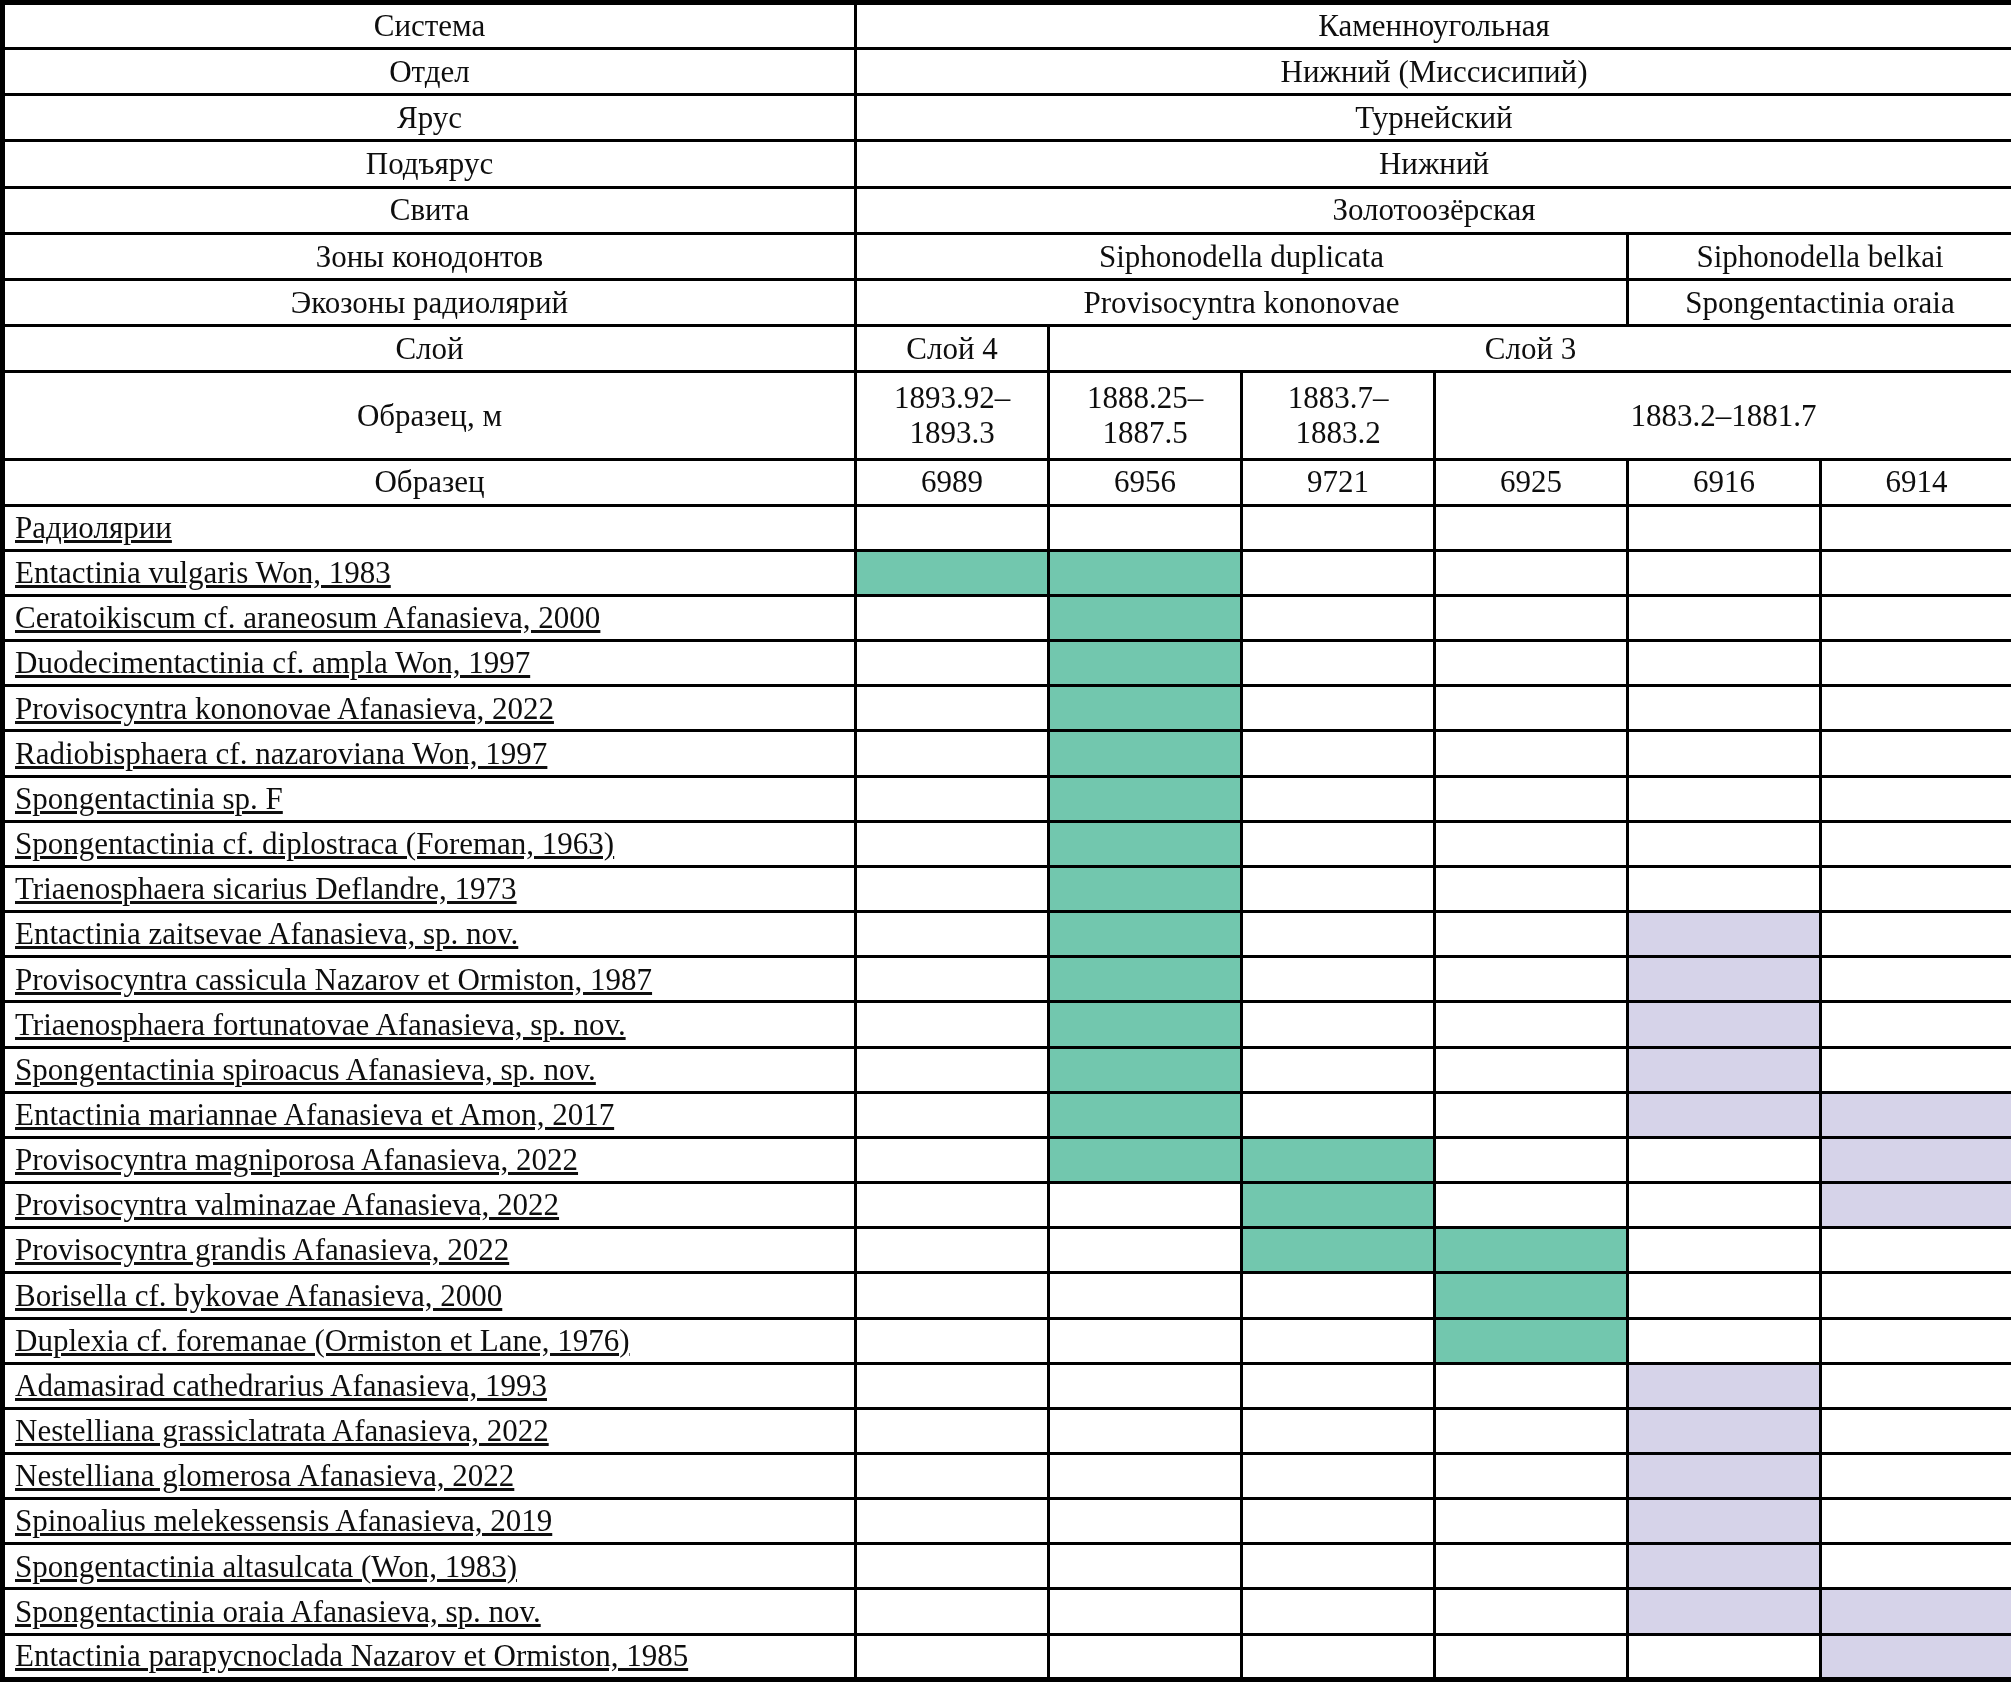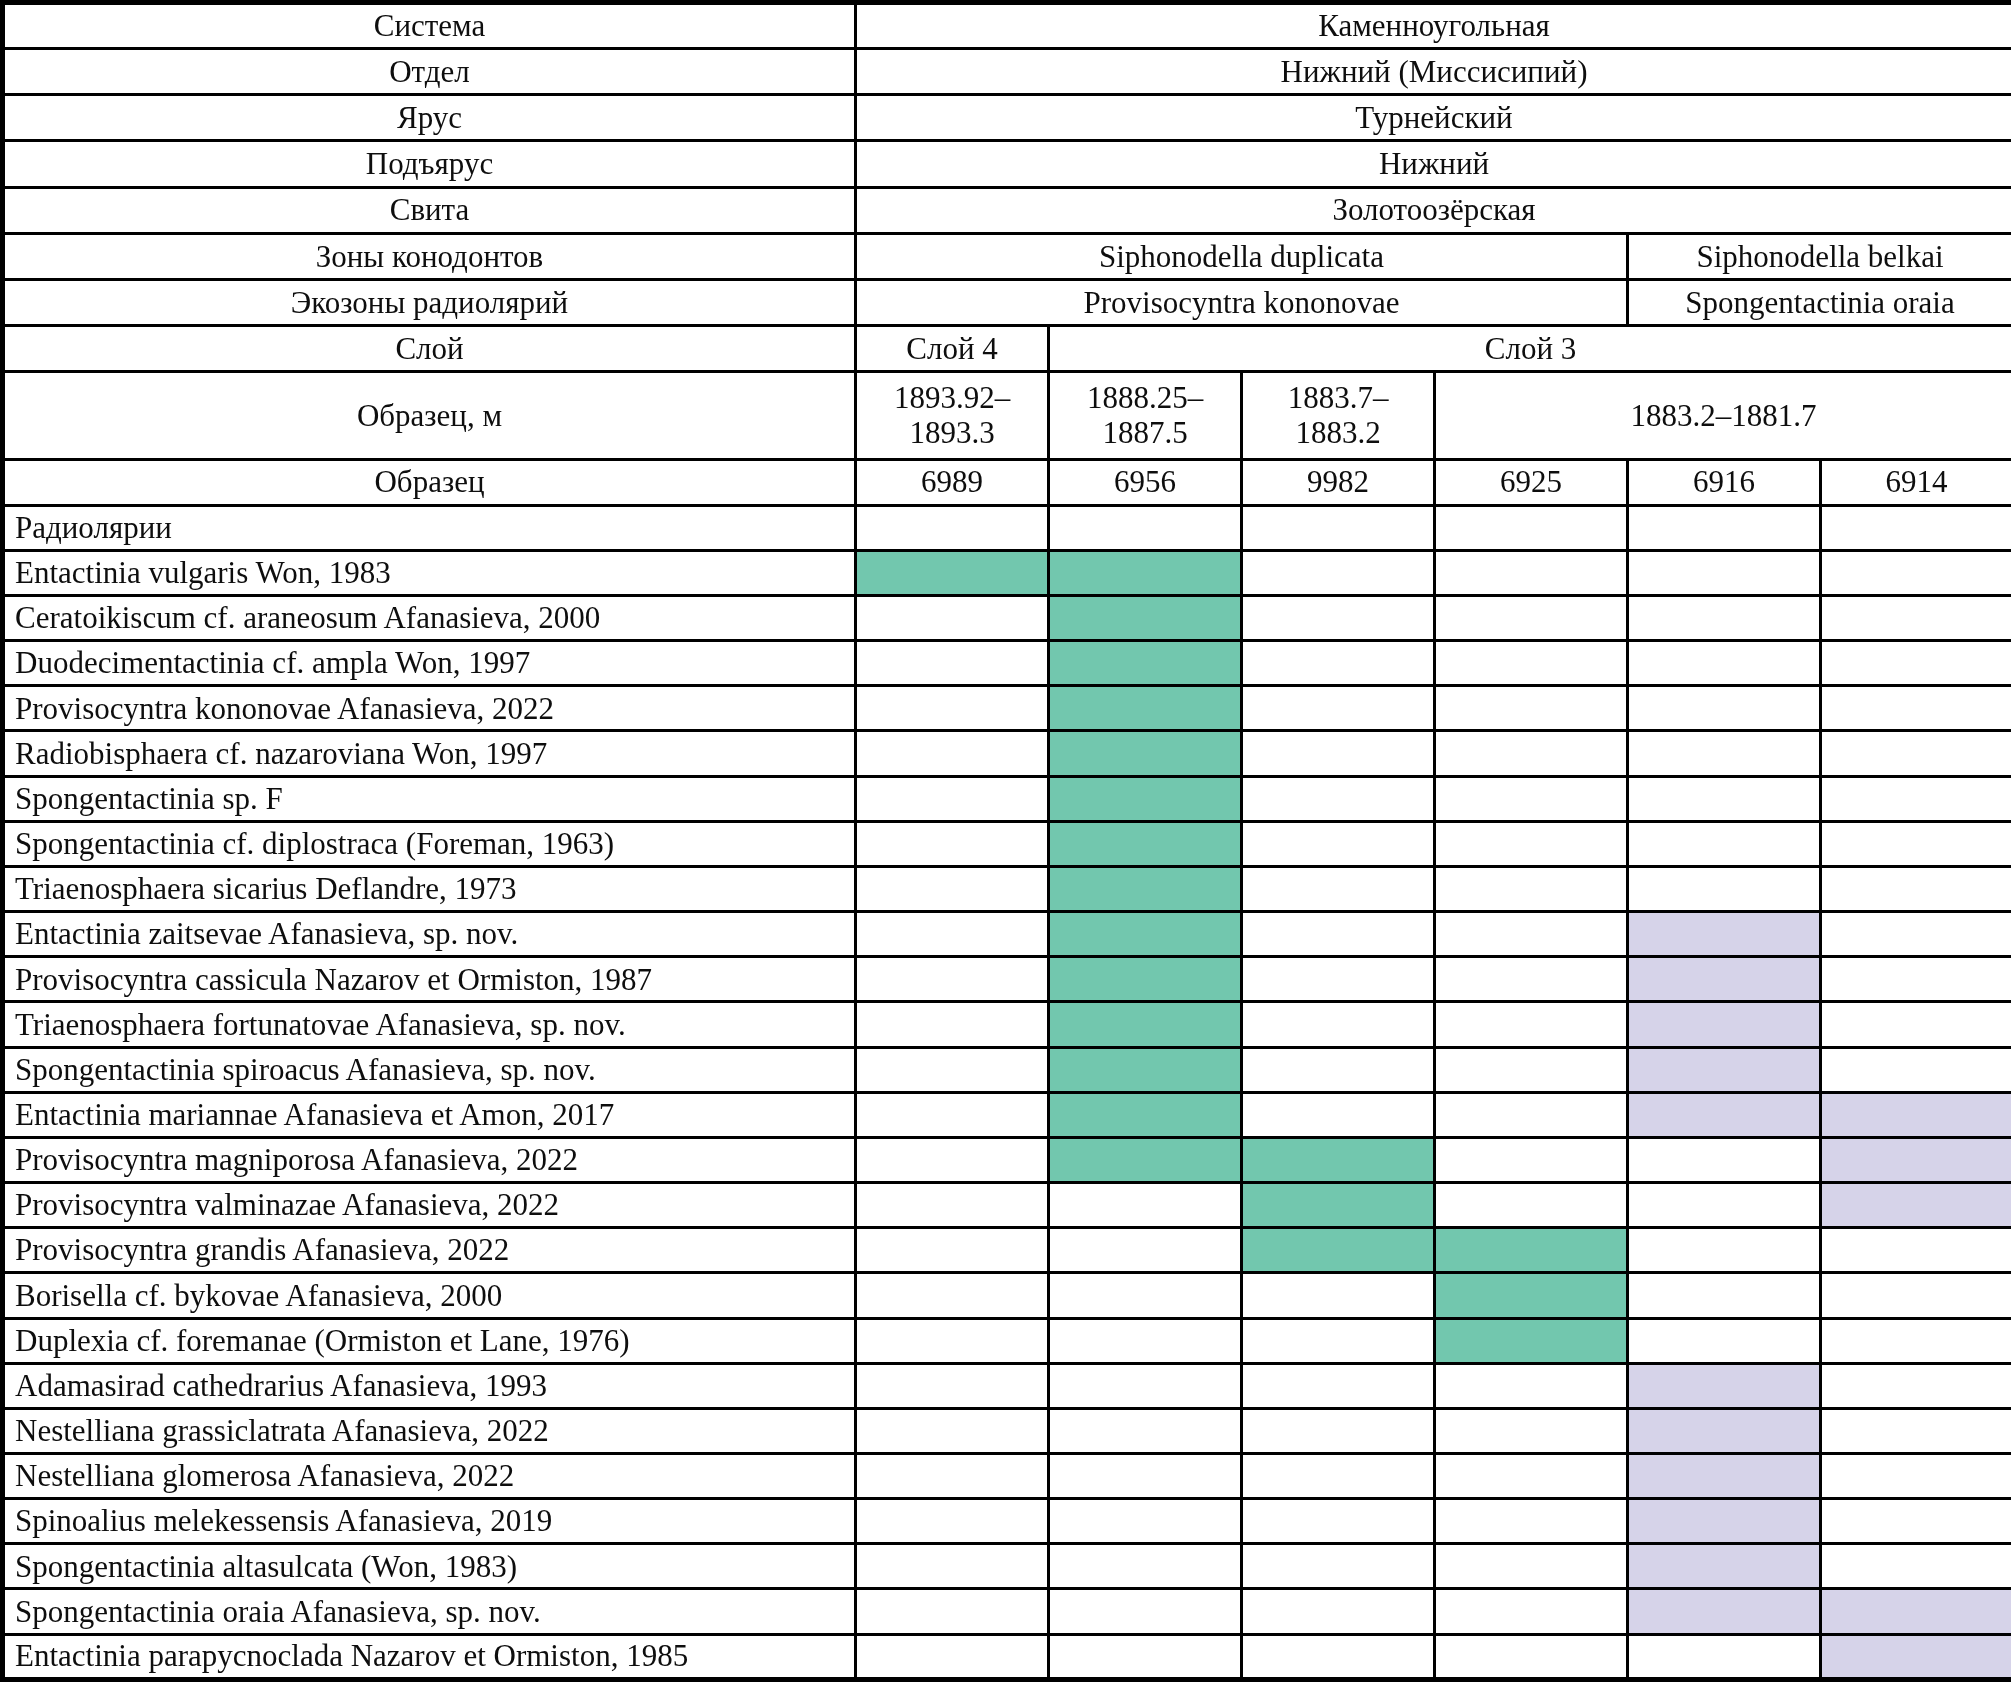--- a/index.html
+++ b/index.html
@@ -33,20 +33,21 @@
     line-height: 1.15;
   }
   table.strat tr { height: 45px; }
   table.strat tr.header-row { height: 46px; }
   table.strat tr.tall { height: 87px; }
   table.strat td.name-cell {
     text-align: left;
     padding-left: 10px;
     padding-right: 6px;
     white-space: nowrap;
+    text-decoration: underline;
   }
 </style>
 </head>
 <body>
 
 <div class="page">
   <table class="strat">
     <colgroup>
       <col style="width:853px">
       <col style="width:193px">
@@ -99,21 +100,21 @@
           <td colspan="1">1888.25–
 1887.5</td>
           <td colspan="1">1883.7–
 1883.2</td>
           <td colspan="3">1883.2–1881.7</td>
         </tr>
         <tr class="header-row">
           <td>Образец</td>
           <td colspan="1">6989</td>
           <td colspan="1">6956</td>
-          <td colspan="1">9982</td>
+          <td colspan="1">9721</td>
           <td colspan="1">6925</td>
           <td colspan="1">6916</td>
           <td colspan="1">6914</td>
         </tr>
         <tr>
           <td class="name-cell">Радиолярии</td>
           <td></td>
           <td></td>
           <td></td>
           <td></td>

